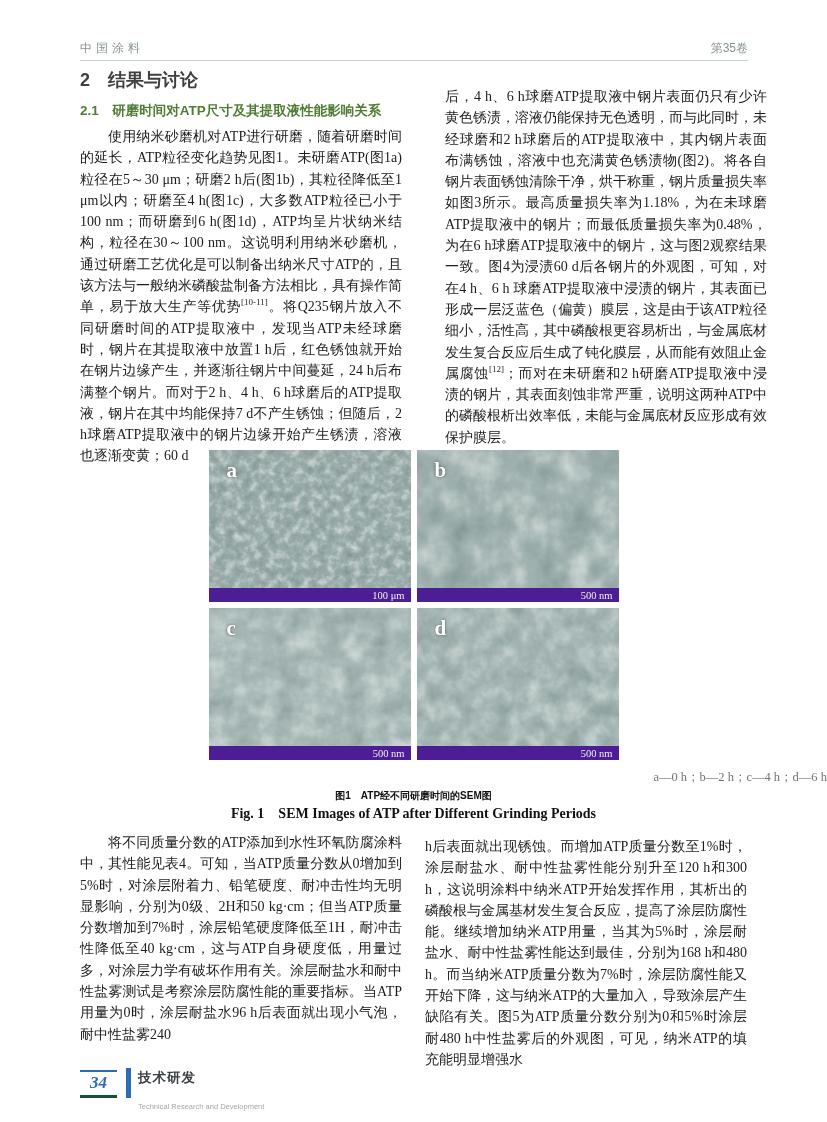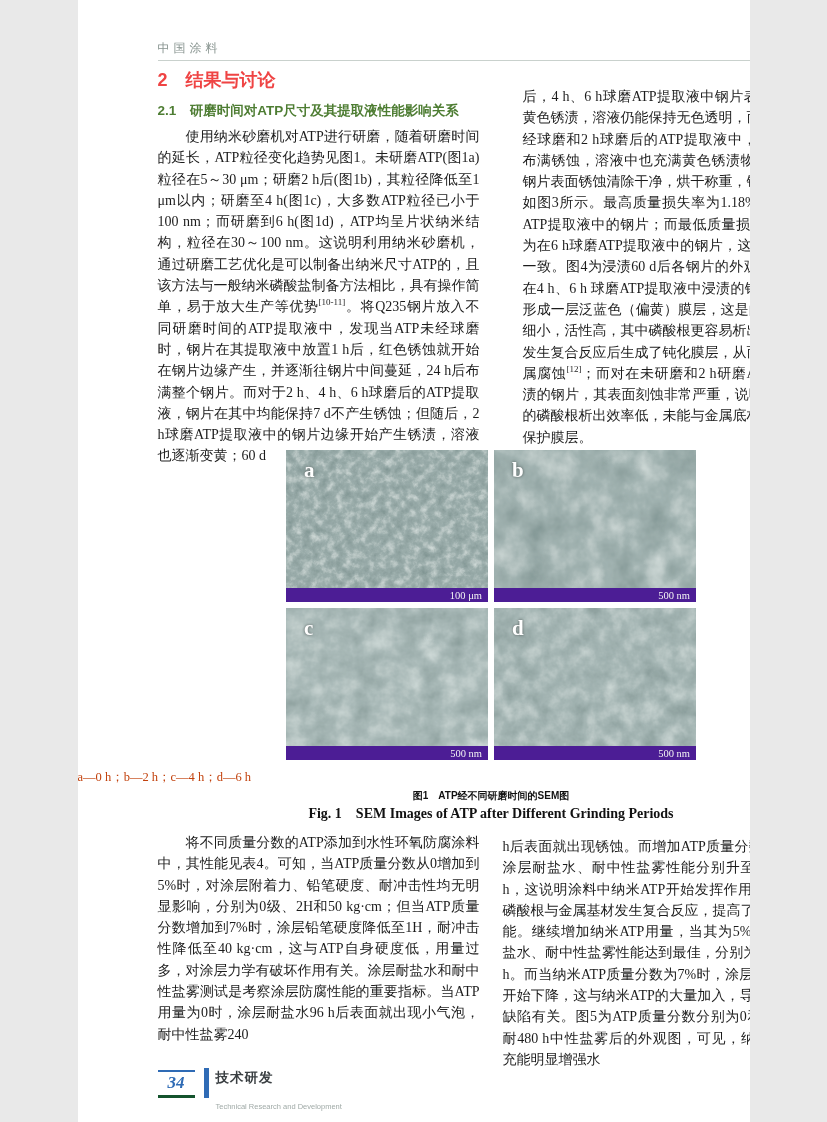--- a/index.html
+++ b/index.html
@@ -1,55 +1,55 @@
 <!DOCTYPE html>
 <html><head>
 <meta charset="utf-8">
 <style>
   html,body{margin:0;padding:0;background:#e9e9e9;}
   .page{
-    position:relative;width:672px;height:1122px;margin:0 auto;
+    position:relative;width:827px;height:1122px;margin:0 auto;
     background:#ffffff;overflow:hidden;
     font-family:"Liberation Serif","DejaVu Serif",serif;
     color:#1c1c1c;
   }
   
   .hdr{position:absolute;left:80px;top:40px;width:668px;height:20px;
        border-bottom:1px solid #c9d1cd;}
   .hdr-left{position:absolute;left:0;top:0;font-family:"Liberation Sans","DejaVu Sans",sans-serif;
        font-size:12px;letter-spacing:4px;color:#87938f;}
   .hdr-right{position:absolute;right:0;top:0;font-family:"Liberation Sans","DejaVu Sans",sans-serif;
        font-size:12px;color:#87938f;}
   
   .col{position:absolute;width:322px;}
   .col-tl{left:80px;top:68px;}
   .col-tr{left:445px;top:86px;}
   .col-bl{left:80px;top:832px;}
   .col-br{left:425px;top:836px;}
   h2.sec{margin:0 0 10px 0;font-family:"Liberation Sans","DejaVu Sans",sans-serif;
-       font-size:18px;font-weight:bold;color:#ef4444;}
+       font-size:18px;font-weight:bold;color:#404040;}
   h3.sub{margin:0 0 6px 0;font-family:"Liberation Sans","DejaVu Sans",sans-serif;
        font-size:13.5px;font-weight:bold;color:#4e7d33;}
   p.body{margin:0;font-size:14px;line-height:21.3px;text-align:justify;}
   p.body.indent{text-indent:2em;}
   p.body sup{font-size:9px;line-height:0;}
   
   .fig{position:absolute;left:0;top:450px;width:827px;}
   .sem-grid{width:410px;margin:0 auto;display:grid;
        grid-template-columns:202px 202px;grid-gap:6px;}
   .sem-panel{position:relative;width:202px;height:152px;background:#46605d;overflow:hidden;}
   .sem-panel svg.tex{position:absolute;left:0;top:0;}
   .sem-letter{position:absolute;left:18px;top:8px;color:#ffffff;
        font-family:"Liberation Serif",serif;font-weight:bold;font-size:21px;
        text-shadow:0 0 3px rgba(0,0,0,.55);}
   .scalebar{position:absolute;left:0;bottom:0;width:100%;height:14px;background:#4c1d95;
        display:flex;align-items:center;justify-content:flex-end;}
   .scalebar span{color:#f3f3f3;font-size:10.5px;margin-right:6px;
        font-family:"Liberation Serif",serif;}
-  .fig-legend{margin-top:9px;text-align:left;font-size:12.5px;color:#c2410c;
+  .fig-legend{margin-top:9px;text-align:right;font-size:12.5px;color:#737373;
        font-family:"Liberation Serif",serif;}
   .fig-cap-cn{margin-top:3px;text-align:center;font-size:10px;font-weight:bold;
        font-family:"Liberation Sans","DejaVu Sans",sans-serif;color:#111;}
   .fig-cap-en{margin-top:2px;text-align:center;font-size:14px;font-weight:bold;
        font-family:"Liberation Serif","DejaVu Serif",serif;color:#111;}
   
   .ftr{position:absolute;left:80px;top:1068px;display:flex;align-items:flex-start;}
   .pg-box{border-top:2px solid #2f6bb5;border-bottom:3px solid #14532d;
        padding:1px 10px 2px 10px;margin-top:2px;}
   .pg-num{font-family:"Liberation Serif",serif;font-style:italic;font-weight:bold;

